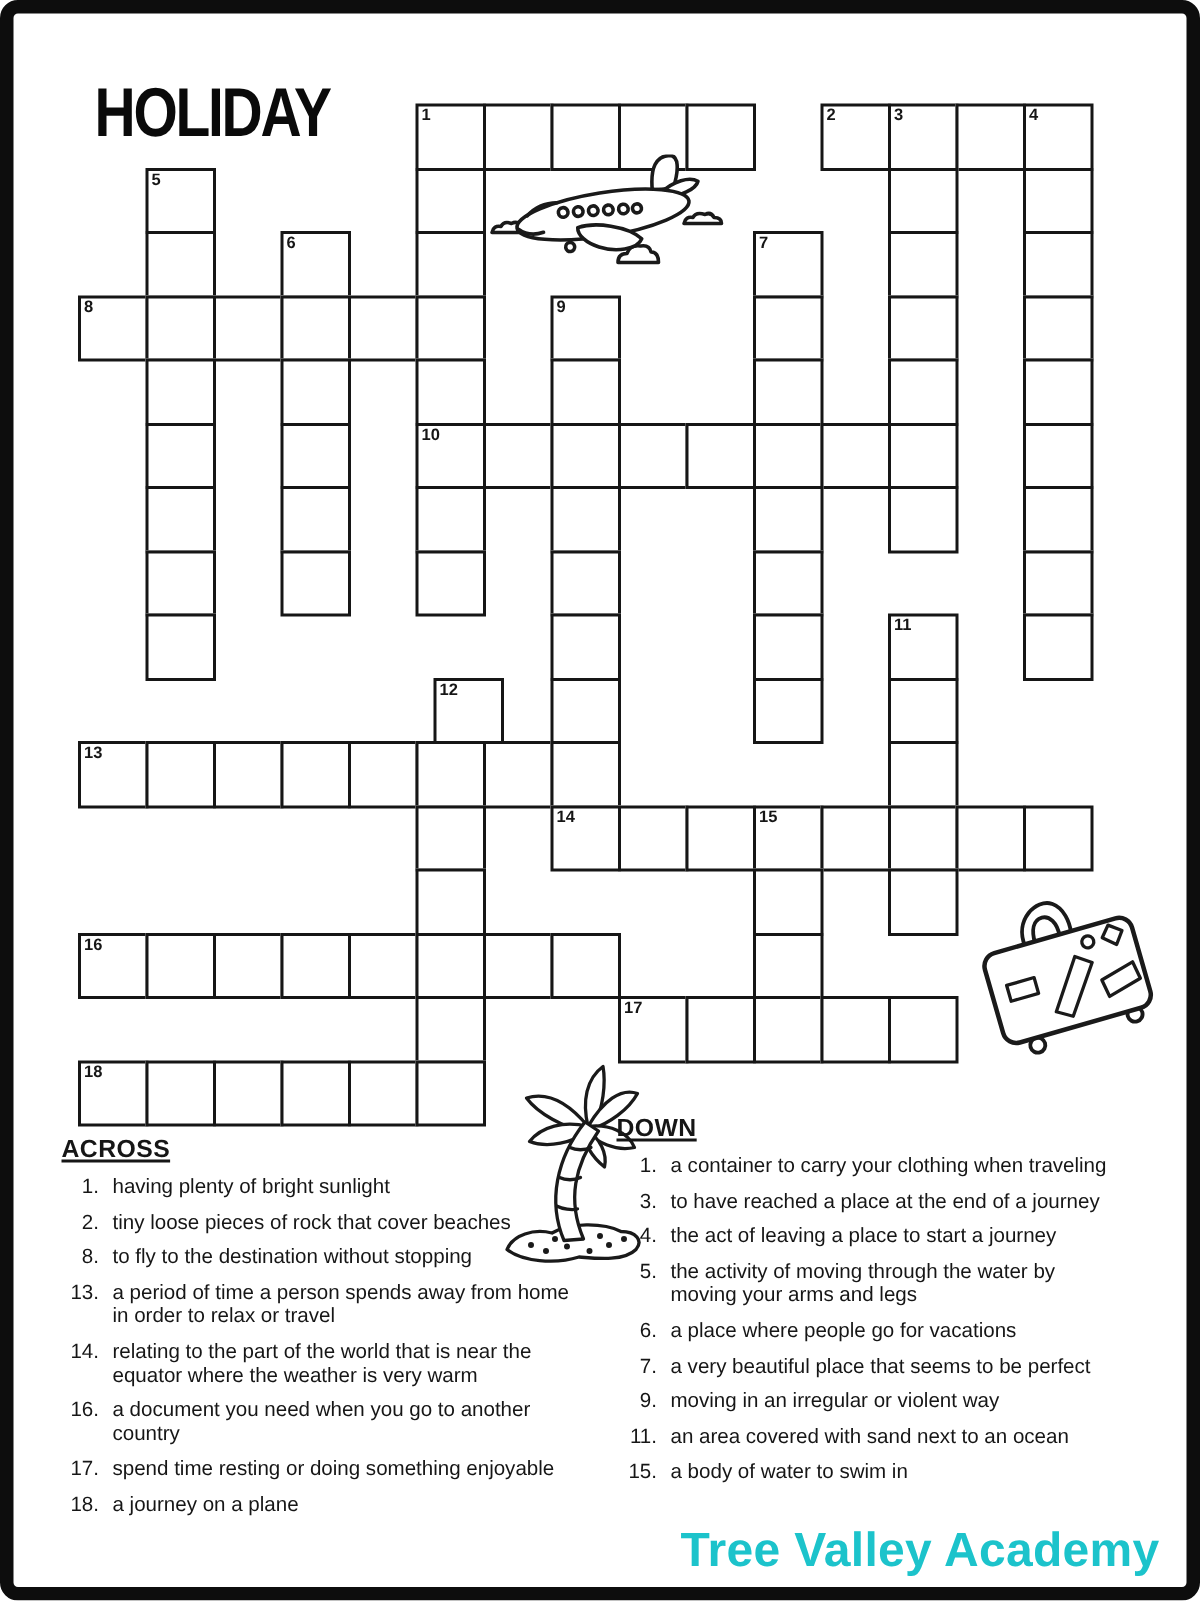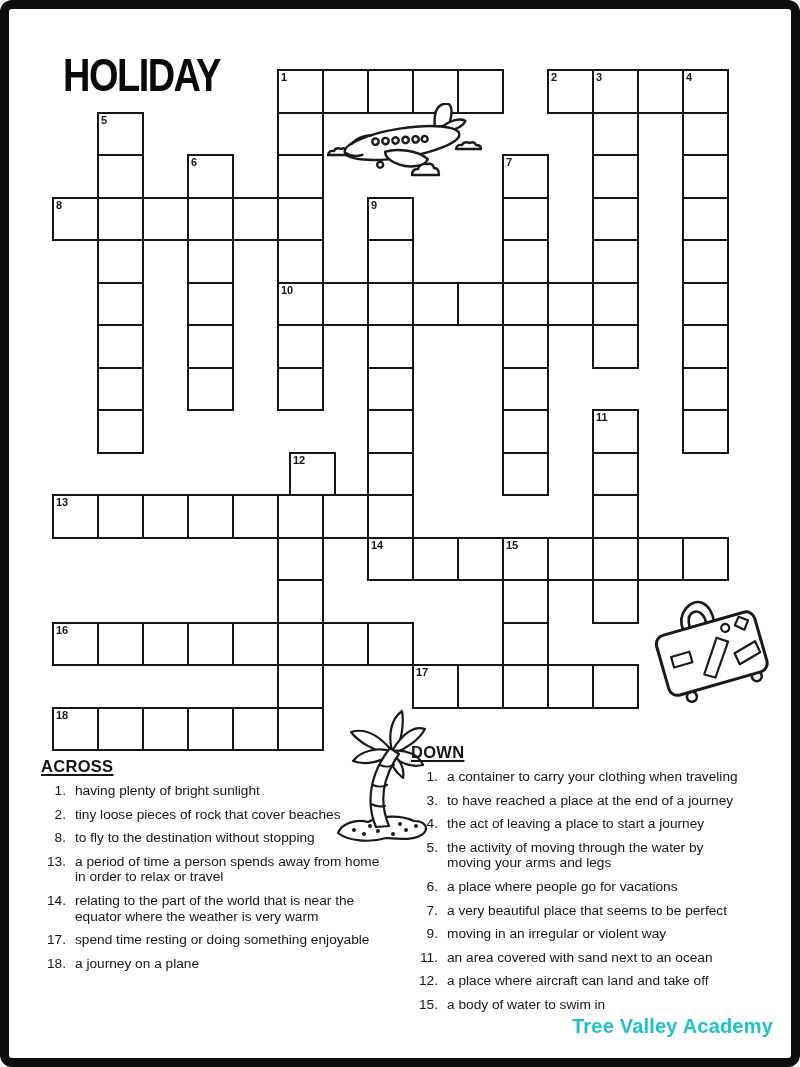--- a/index.html
+++ b/index.html
@@ -23,21 +23,21 @@
   .clues h2 { margin:0 0 7px 1px; font-size:16.5px; letter-spacing:0.3px; text-decoration:underline; text-decoration-thickness:2px; text-underline-offset:2px; }
   .clues ol { list-style:none; margin:0; padding:0; }
   .clues li { display:grid; column-gap:9px; margin:0 0 8px 0; font-size:13.7px; line-height:15.6px; }
   #across-list li { grid-template-columns:26px 1fr; }
   #down-list li  { grid-template-columns:28px 1fr; }
   .clue-num { text-align:right; }
   .clue-text { white-space:pre-line; }
   #across-sec { left:40px;  top:757px; width:362px; }
   #down-sec   { left:410px; top:743px; width:348px; }
 
-  .branding { position:absolute; right:27px; top:1015px; margin:0; font-size:20px; font-weight:bold; letter-spacing:0.2px; }
+  .branding { position:absolute; right:27px; top:1015px; margin:0; font-size:32px; font-weight:bold; letter-spacing:0.2px; }
 </style>
 </head>
 <body>
 
 <div class="page-frame"></div>
 
 <h1 class="title">HOLIDAY</h1>
 
 <div id="grid">
     <div class="cell" style="left: 277px; top: 69px;">
@@ -273,20 +273,24 @@
         <span class="clue-num">13.</span>
         <span class="clue-text">a period of time a person spends away from home
 in order to relax or travel</span>
       </li>
       <li>
         <span class="clue-num">14.</span>
         <span class="clue-text">relating to the part of the world that is near the
 equator where the weather is very warm</span>
       </li>
       <li>
+        <span class="clue-num">16.</span>
+        <span class="clue-text">a document you need when you go to another country</span>
+      </li>
+      <li>
         <span class="clue-num">17.</span>
         <span class="clue-text">spend time resting or doing something enjoyable</span>
       </li>
       <li>
         <span class="clue-num">18.</span>
         <span class="clue-text">a journey on a plane</span>
       </li>
     </ol>
 </section>
 
@@ -320,23 +324,19 @@
       </li>
       <li>
         <span class="clue-num">9.</span>
         <span class="clue-text">moving in an irregular or violent way</span>
       </li>
       <li>
         <span class="clue-num">11.</span>
         <span class="clue-text">an area covered with sand next to an ocean</span>
       </li>
       <li>
-        <span class="clue-num">12.</span>
-        <span class="clue-text">a place where aircraft can land and take off</span>
-      </li>
-      <li>
         <span class="clue-num">15.</span>
         <span class="clue-text">a body of water to swim in</span>
       </li>
     </ol>
 </section>
 
 <p class="branding" style="color: rgb(28, 195, 203);">Tree Valley Academy</p>
 
 </body></html>

